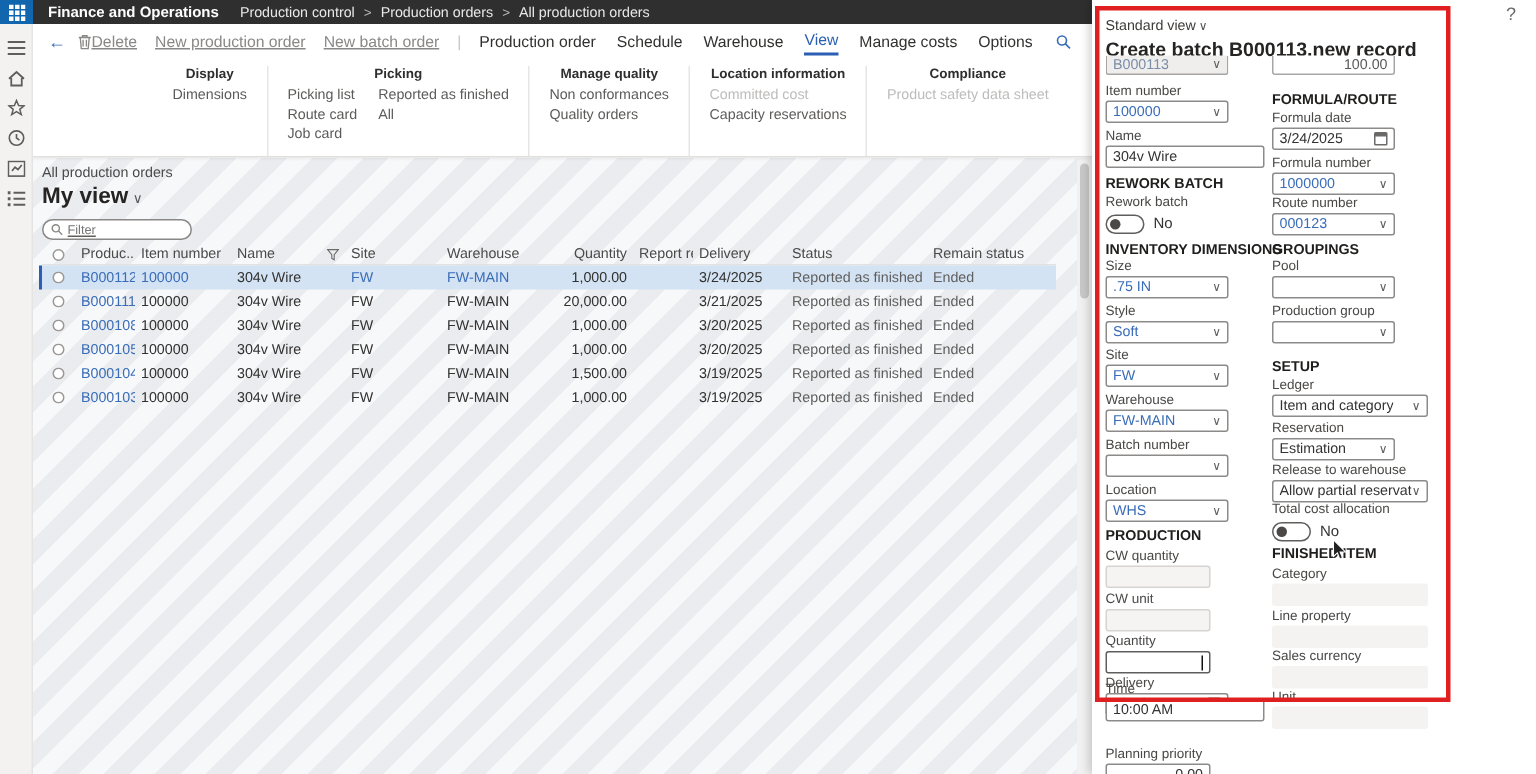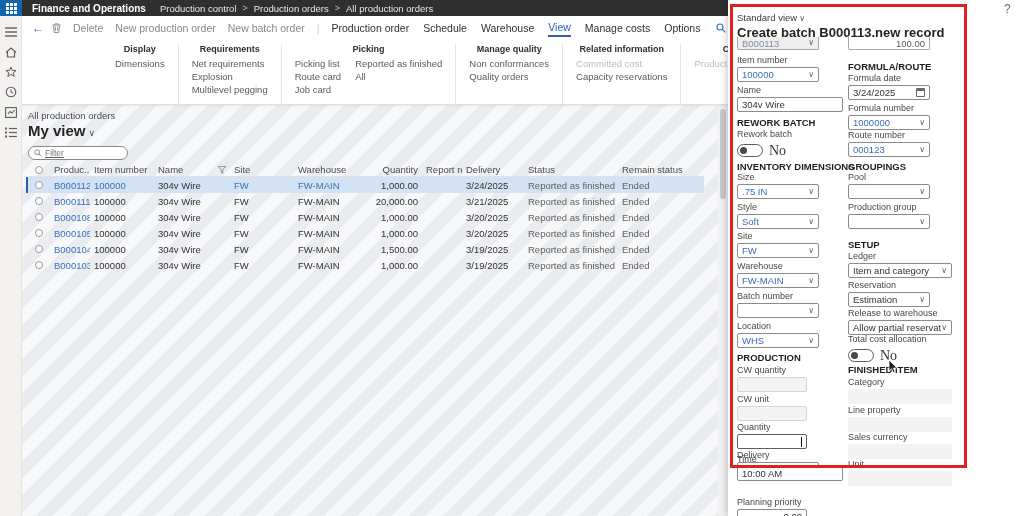--- a/index.html
+++ b/index.html
@@ -14,21 +14,21 @@
 
   
   .topbar { position:absolute; left:22px; top:0; width:708px; height:16px; background:#2f2f2f; display:flex; align-items:center; z-index:4; }
   .product { color:#fff; font-size:10px; font-weight:bold; padding:0 14px 0 10px; white-space:nowrap; }
   .crumb { color:#e8e8e8; font-size:9.5px; white-space:nowrap; }
   .crumbsep { color:#bdbdbd; font-size:9px; padding:0 6px; }
 
   
   .actionbar { position:absolute; left:22px; top:16px; width:708px; height:23px; background:#fff; display:flex; align-items:center; font-size:10.5px; z-index:4; }
   .back { color:#3a6db8; font-size:12px; padding:0 8px 0 10px; cursor:pointer; }
-  .cmd { color:#8a8886; margin-right:12px; white-space:nowrap; cursor:pointer; display:flex; align-items:center; gap:12px; }
+  .cmd { color:#8a8886; margin-right:12px; white-space:nowrap; cursor:pointer; display:flex; align-items:center; gap:0;text-decoration:underline; }
   .cmdsep { color:#c8c6c4; margin-right:12px; }
   .atab { color:#323130; margin-right:14px; white-space:nowrap; cursor:pointer; padding:3px 0 2px; }
   .atab.active { color:#2b5fb4; border-bottom:2px solid #2b5fb4; }
   .searchglyph { margin-left:2px; cursor:pointer; display:flex; align-items:center; }
 
   
   .ribbon { position:absolute; left:22px; top:39px; width:708px; height:66px; background:#fff; border-bottom:1px solid #e1dfdd; box-shadow:0 1px 2px rgba(0,0,0,.06); display:flex; padding:5px 0 0 80px; z-index:4; }
   .rgroup { padding:0 13px; border-right:1px solid #e6e6e6; }
   .rgroup:last-child { border-right:none; }
   .rtitle { font-size:9px; font-weight:bold; color:#2e2e2e; text-align:center; margin-bottom:3px; white-space:nowrap; }
@@ -73,21 +73,21 @@
   .combo, .tinput { width:82px; height:15px; border:1px solid #8d8b89; border-radius:2px; background:#fff; display:flex; align-items:center; justify-content:space-between; padding:0 4px; font-size:9.5px; }
   .w-wide { width:106px; }
   .w-rwide { width:104px; }
   .chevd { font-size:8px; color:#5f5e5c; line-height:1; }
   .val { white-space:nowrap; overflow:hidden; }
   .vblue { color:#3a6db8; } .vdark { color:#333; }
   .disinput { width:70px; height:15px; background:#f5f4f3; border:1px solid #d6d4d2; border-radius:2px; }
   .ghostinput { width:104px; height:15px; background:#f4f3f2; border-radius:2px; }
   .toggle { width:26px; height:13px; border:1px solid #605e5c; border-radius:7px; background:#fff; position:relative; display:inline-block; vertical-align:middle; cursor:pointer; }
   .knob { position:absolute; left:2px; top:2px; width:7px; height:7px; background:#4a4947; border-radius:50%; }
-  .togglelabel { font-size:14px; color:#333; margin-left:6px; vertical-align:middle;font-family:Liberation Serif, serif; }
+  .togglelabel { font-size:10px; color:#333; margin-left:6px; vertical-align:middle; }
   .calicon { width:9px; height:9px; border:1px solid #6b6a68; border-top-width:3px; border-radius:1px; flex:none; }
   .caret { width:1px; height:10px; background:#111; margin-left:auto; }
   .clipfld { overflow:hidden; height:13px; border:1px solid #a8a6a4; border-radius:0 0 2px 2px; border-top:none; display:flex; align-items:center; justify-content:space-between; padding:0 4px; font-size:9.5px; }
   .clip-l { background:#efeeed; color:#7b8ea8; width:82px;align-items:center; }
   .clip-r { background:#fff; color:#5a5a5a; width:82px; justify-content:flex-end; }
 
   .redbox { position:absolute; left:730px; top:4px; width:237px; height:464px; border:3px solid #e02020; z-index:60; pointer-events:none; }
   .help { position:absolute; left:1004px; top:2px; font-size:12px; color:#6a6a6a; z-index:11; cursor:pointer; }
   .cursoricon { position:absolute; z-index:61; }
 </style>
@@ -190,46 +190,40 @@
       </svg>
   </span>
 </div>
 
 <div class="ribbon">
   <div class="rgroup">
     <div class="rtitle">Display</div>
     <div class="ritem">Dimensions</div>
   </div>
   <div class="rgroup">
-    <div class="rtitle">Requirements</div>
-    <div class="ritem">Net requirements</div>
-    <div class="ritem">Explosion</div>
-    <div class="ritem">Multilevel pegging</div>
-  </div>
-  <div class="rgroup">
     <div class="rtitle">Picking</div>
     <div class="rcols">
       <div>
         <div class="ritem">Picking list</div>
         <div class="ritem">Route card</div>
         <div class="ritem">Job card</div>
       </div>
       <div>
         <div class="ritem">Reported as finished</div>
         <div class="ritem">All</div>
       </div>
     </div>
   </div>
   <div class="rgroup">
     <div class="rtitle">Manage quality</div>
     <div class="ritem">Non conformances</div>
     <div class="ritem">Quality orders</div>
   </div>
   <div class="rgroup">
-    <div class="rtitle">Related information</div>
+    <div class="rtitle">Location information</div>
     <div class="ritem dis">Committed cost</div>
     <div class="ritem">Capacity reservations</div>
   </div>
   <div class="rgroup">
     <div class="rtitle">Compliance</div>
     <div class="ritem dis">Product safety data sheet</div>
   </div>
 </div>
 
 <div class="content">

